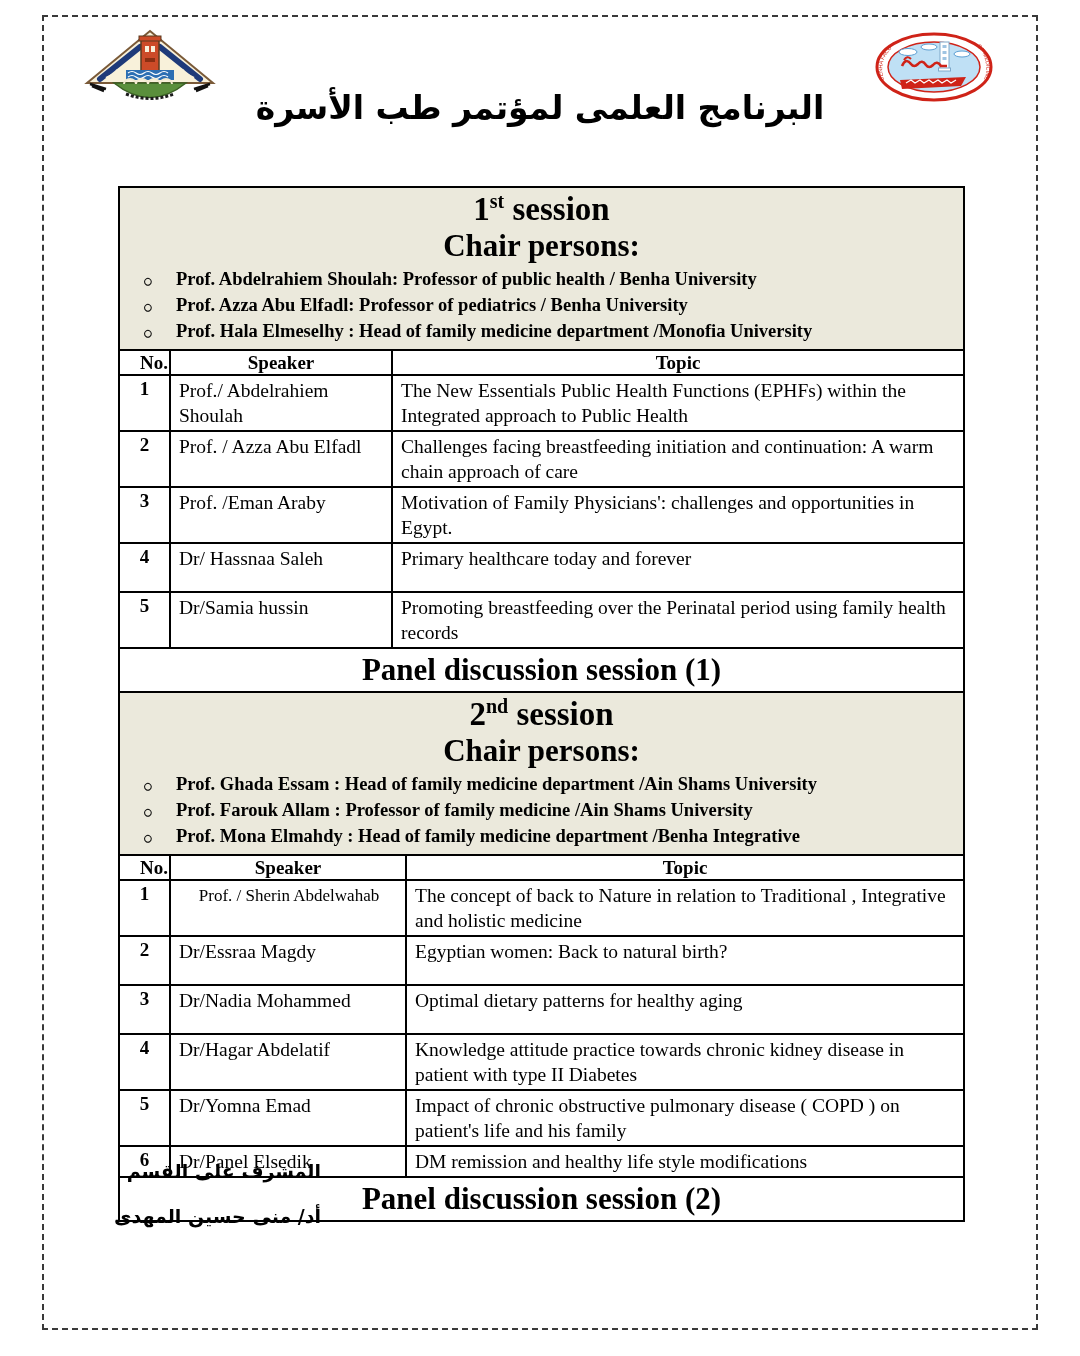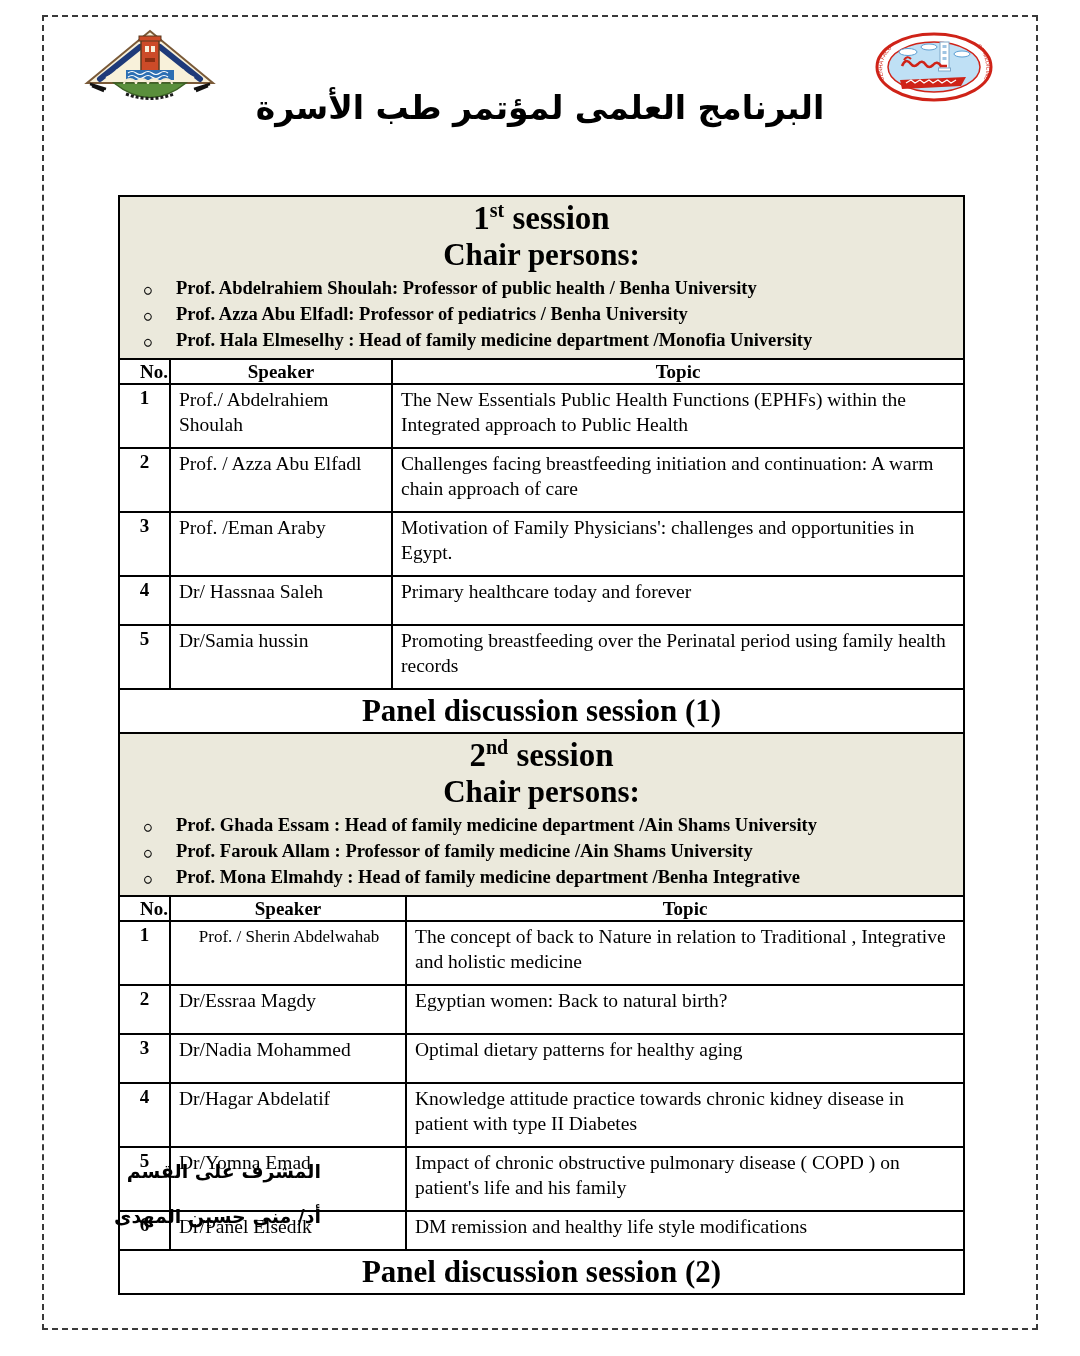--- a/index.html
+++ b/index.html
@@ -9,35 +9,35 @@
 
   
   .logo-left  { position:absolute; left:84px;  top:28px; }
   .logo-right { position:absolute; left:874px; top:32px; }
   .title-ar   { position:absolute; left:0; top:88px;  width:1080px; text-align:center;
                 font-family:"DejaVu Sans", sans-serif; font-weight:bold; font-size:33px; direction:rtl; }
   .title-year { position:absolute; left:0; top:146px; width:1080px; text-align:center;
                 font-weight:bold; font-size:32px; letter-spacing:1px;margin-top:46px; }
 
   
-  .program { position:absolute; left:118px; top:195px; width:845px; }
+  .program { position:absolute; left:118px; top:186px; width:845px; }
   table { border-collapse:collapse; width:845px; table-layout:fixed; }
   table.t2 { margin-top:-2px; }
   td, th { border:2px solid #000; vertical-align:top; }
   td.session-cell { background:#ebe9dc; text-align:center; padding:2px 10px 4px 10px; }
   .session-title { font-size:33px; font-weight:bold; line-height:1.15; }
   .session-title sup { font-size:20px; }
   .chair-heading { font-size:31px; font-weight:bold; line-height:1.1; }
   ul.chairs { list-style:none; text-align:left; margin-top:4px; }
   ul.chairs li { display:flex; align-items:baseline; font-weight:bold; font-size:18.5px; line-height:25px; }
   .bullet { width:18px; margin-left:14px; margin-right:14px; font-size:13px; font-family:"DejaVu Sans Mono", monospace; flex:0 0 auto; }
 
   th.col-head { font-size:19px; font-weight:bold; text-align:center; vertical-align:middle; height:25px; padding:0 20px; background:#fff; }
   td.no-cell { text-align:center; font-weight:bold; font-size:19px; padding-top:2px; background:#fff; }
-  td.speaker-cell, td.topic-cell { font-size:19.5px; line-height:25px; padding:2px 6px 10px 8px; background:#fff; }
+  td.speaker-cell, td.topic-cell { font-size:19.5px; line-height:25px; padding:2px 6px 2px 8px; background:#fff; }
   td.speaker-cell.small { font-size:17px; }
   tr.h50 td { height:50px; } tr.h49 td { height:49px; } tr.h48 td { height:48px; } tr.h25 td { height:25px; }
   td.panel-cell { text-align:center; font-weight:bold; font-size:31px; height:44px; vertical-align:middle; background:#fff; }
 
   
   .footer { position:absolute; left:114px; top:1160px; direction:rtl; text-align:right;
             font-family:"DejaVu Sans", sans-serif; font-weight:bold; font-size:19px; }
   .footer .line1 { margin-bottom:23px; }
 </style>
 </head>

